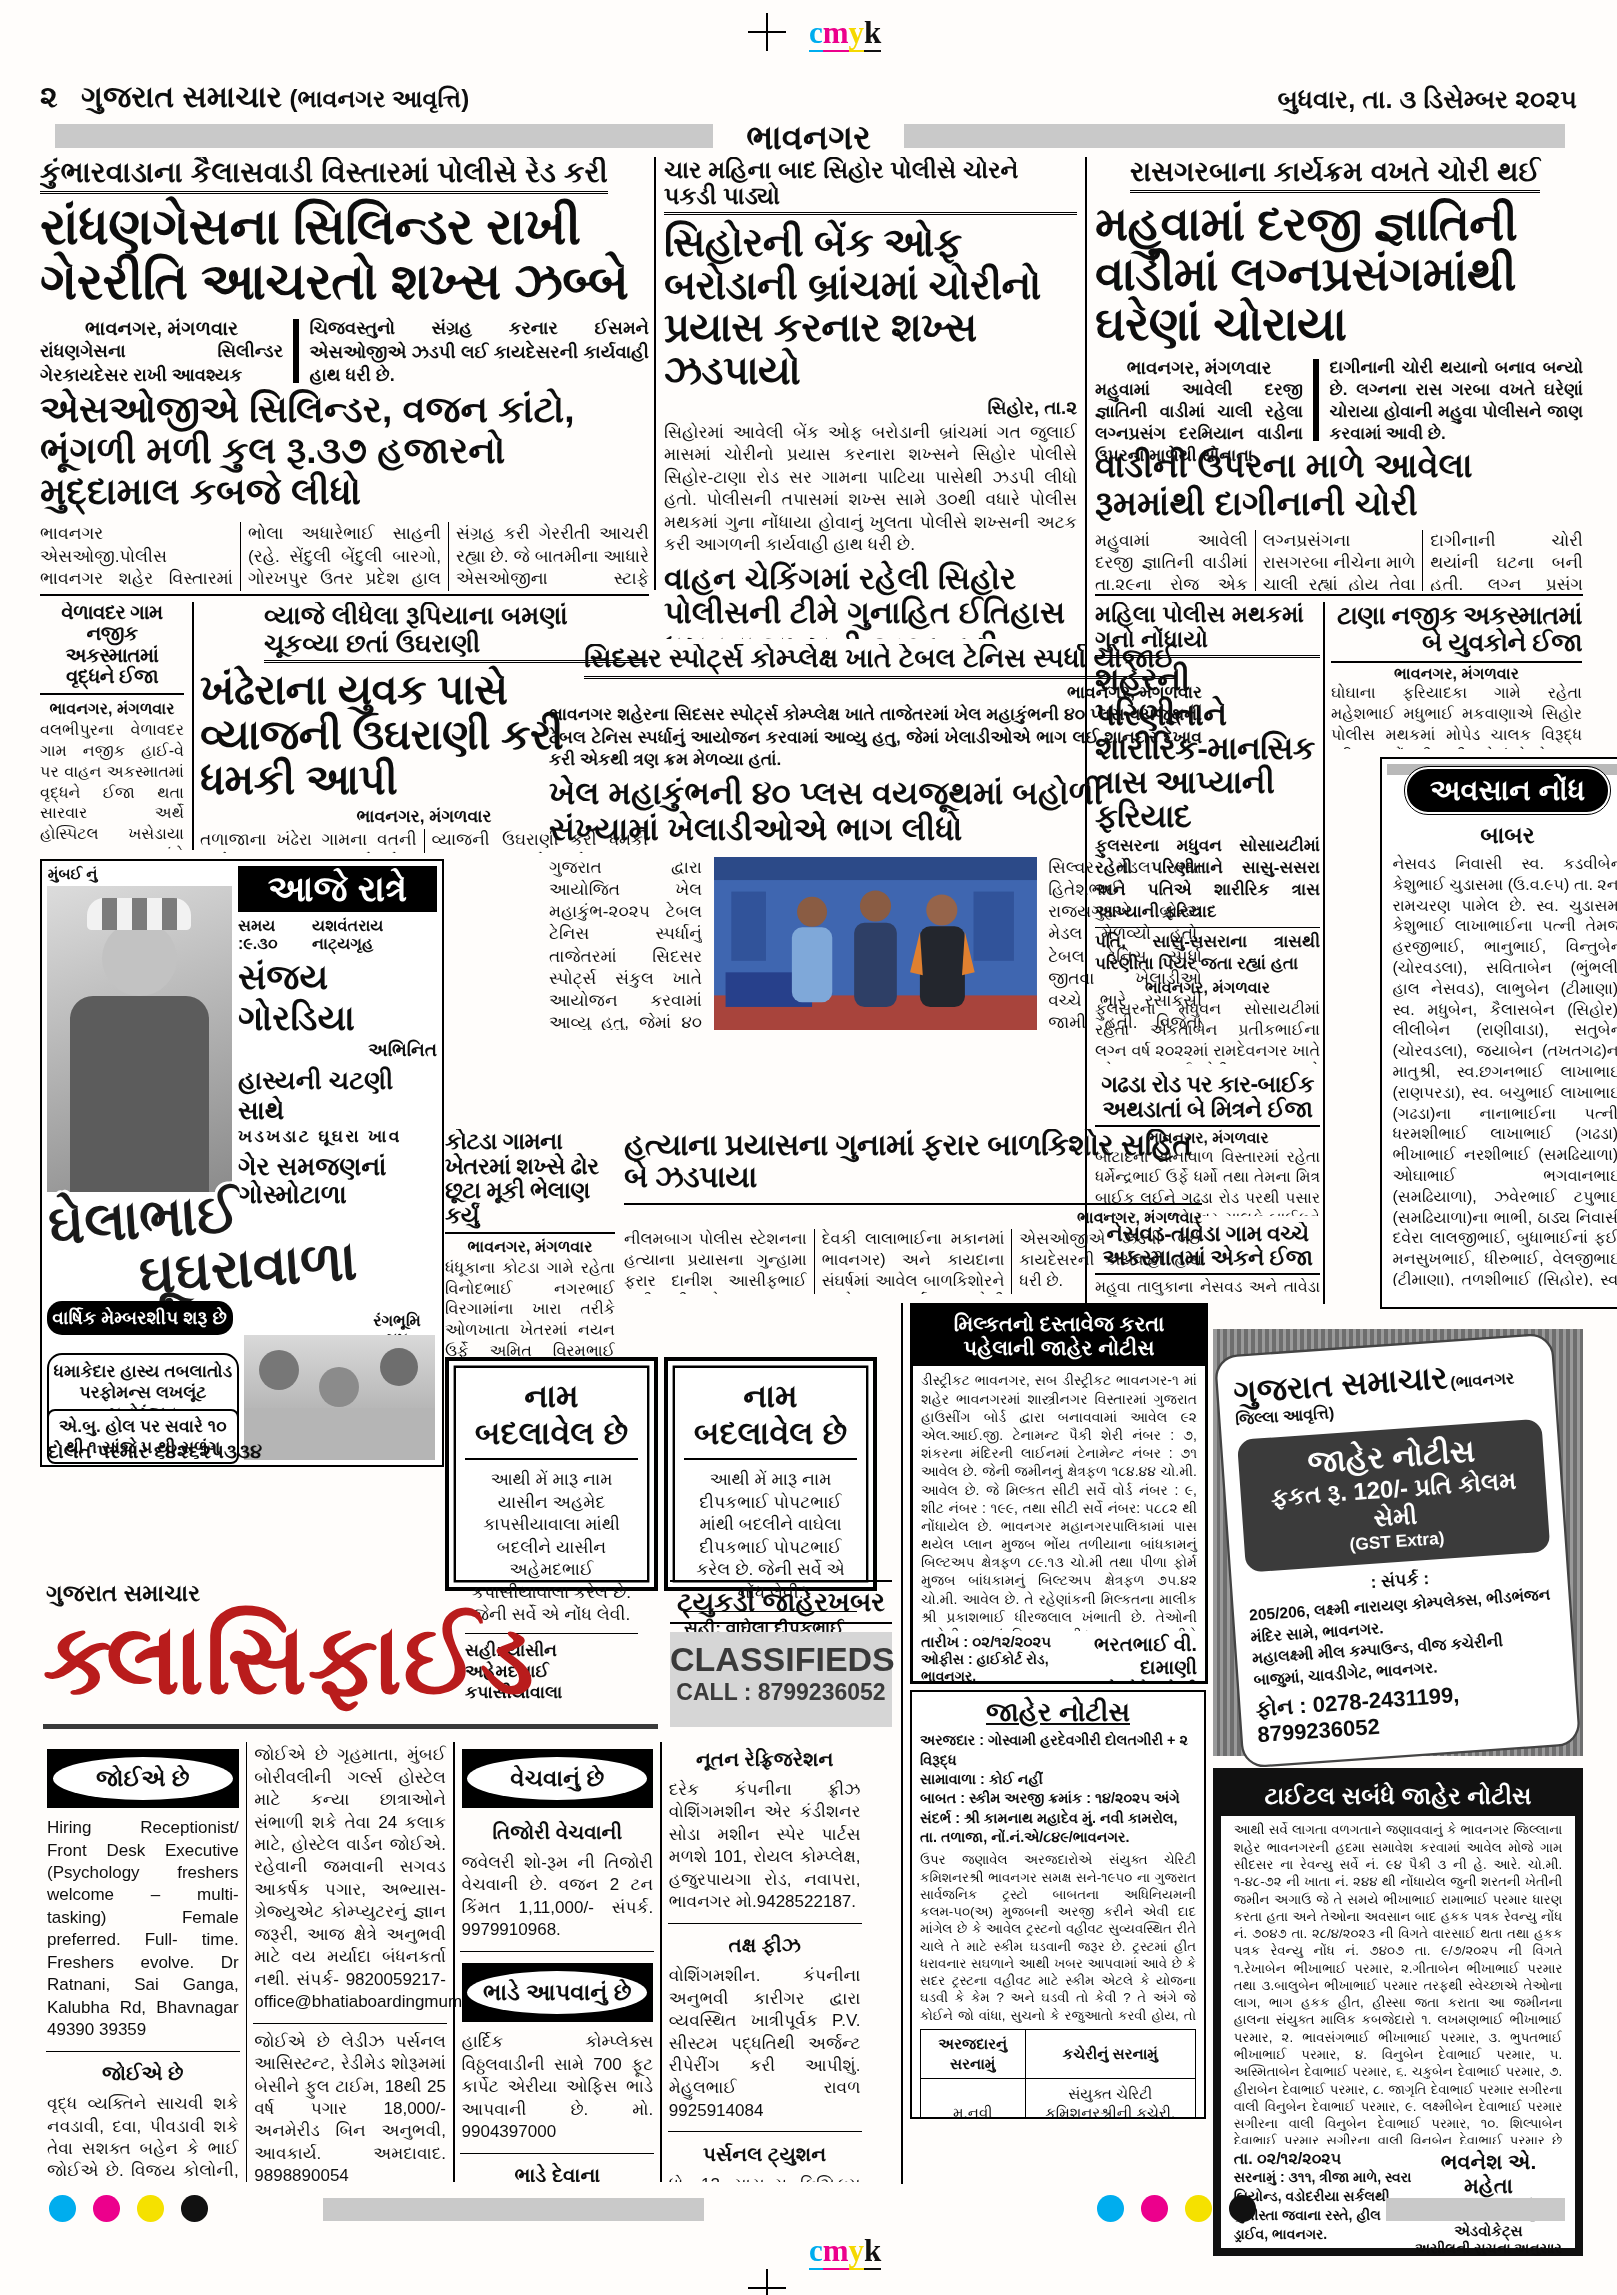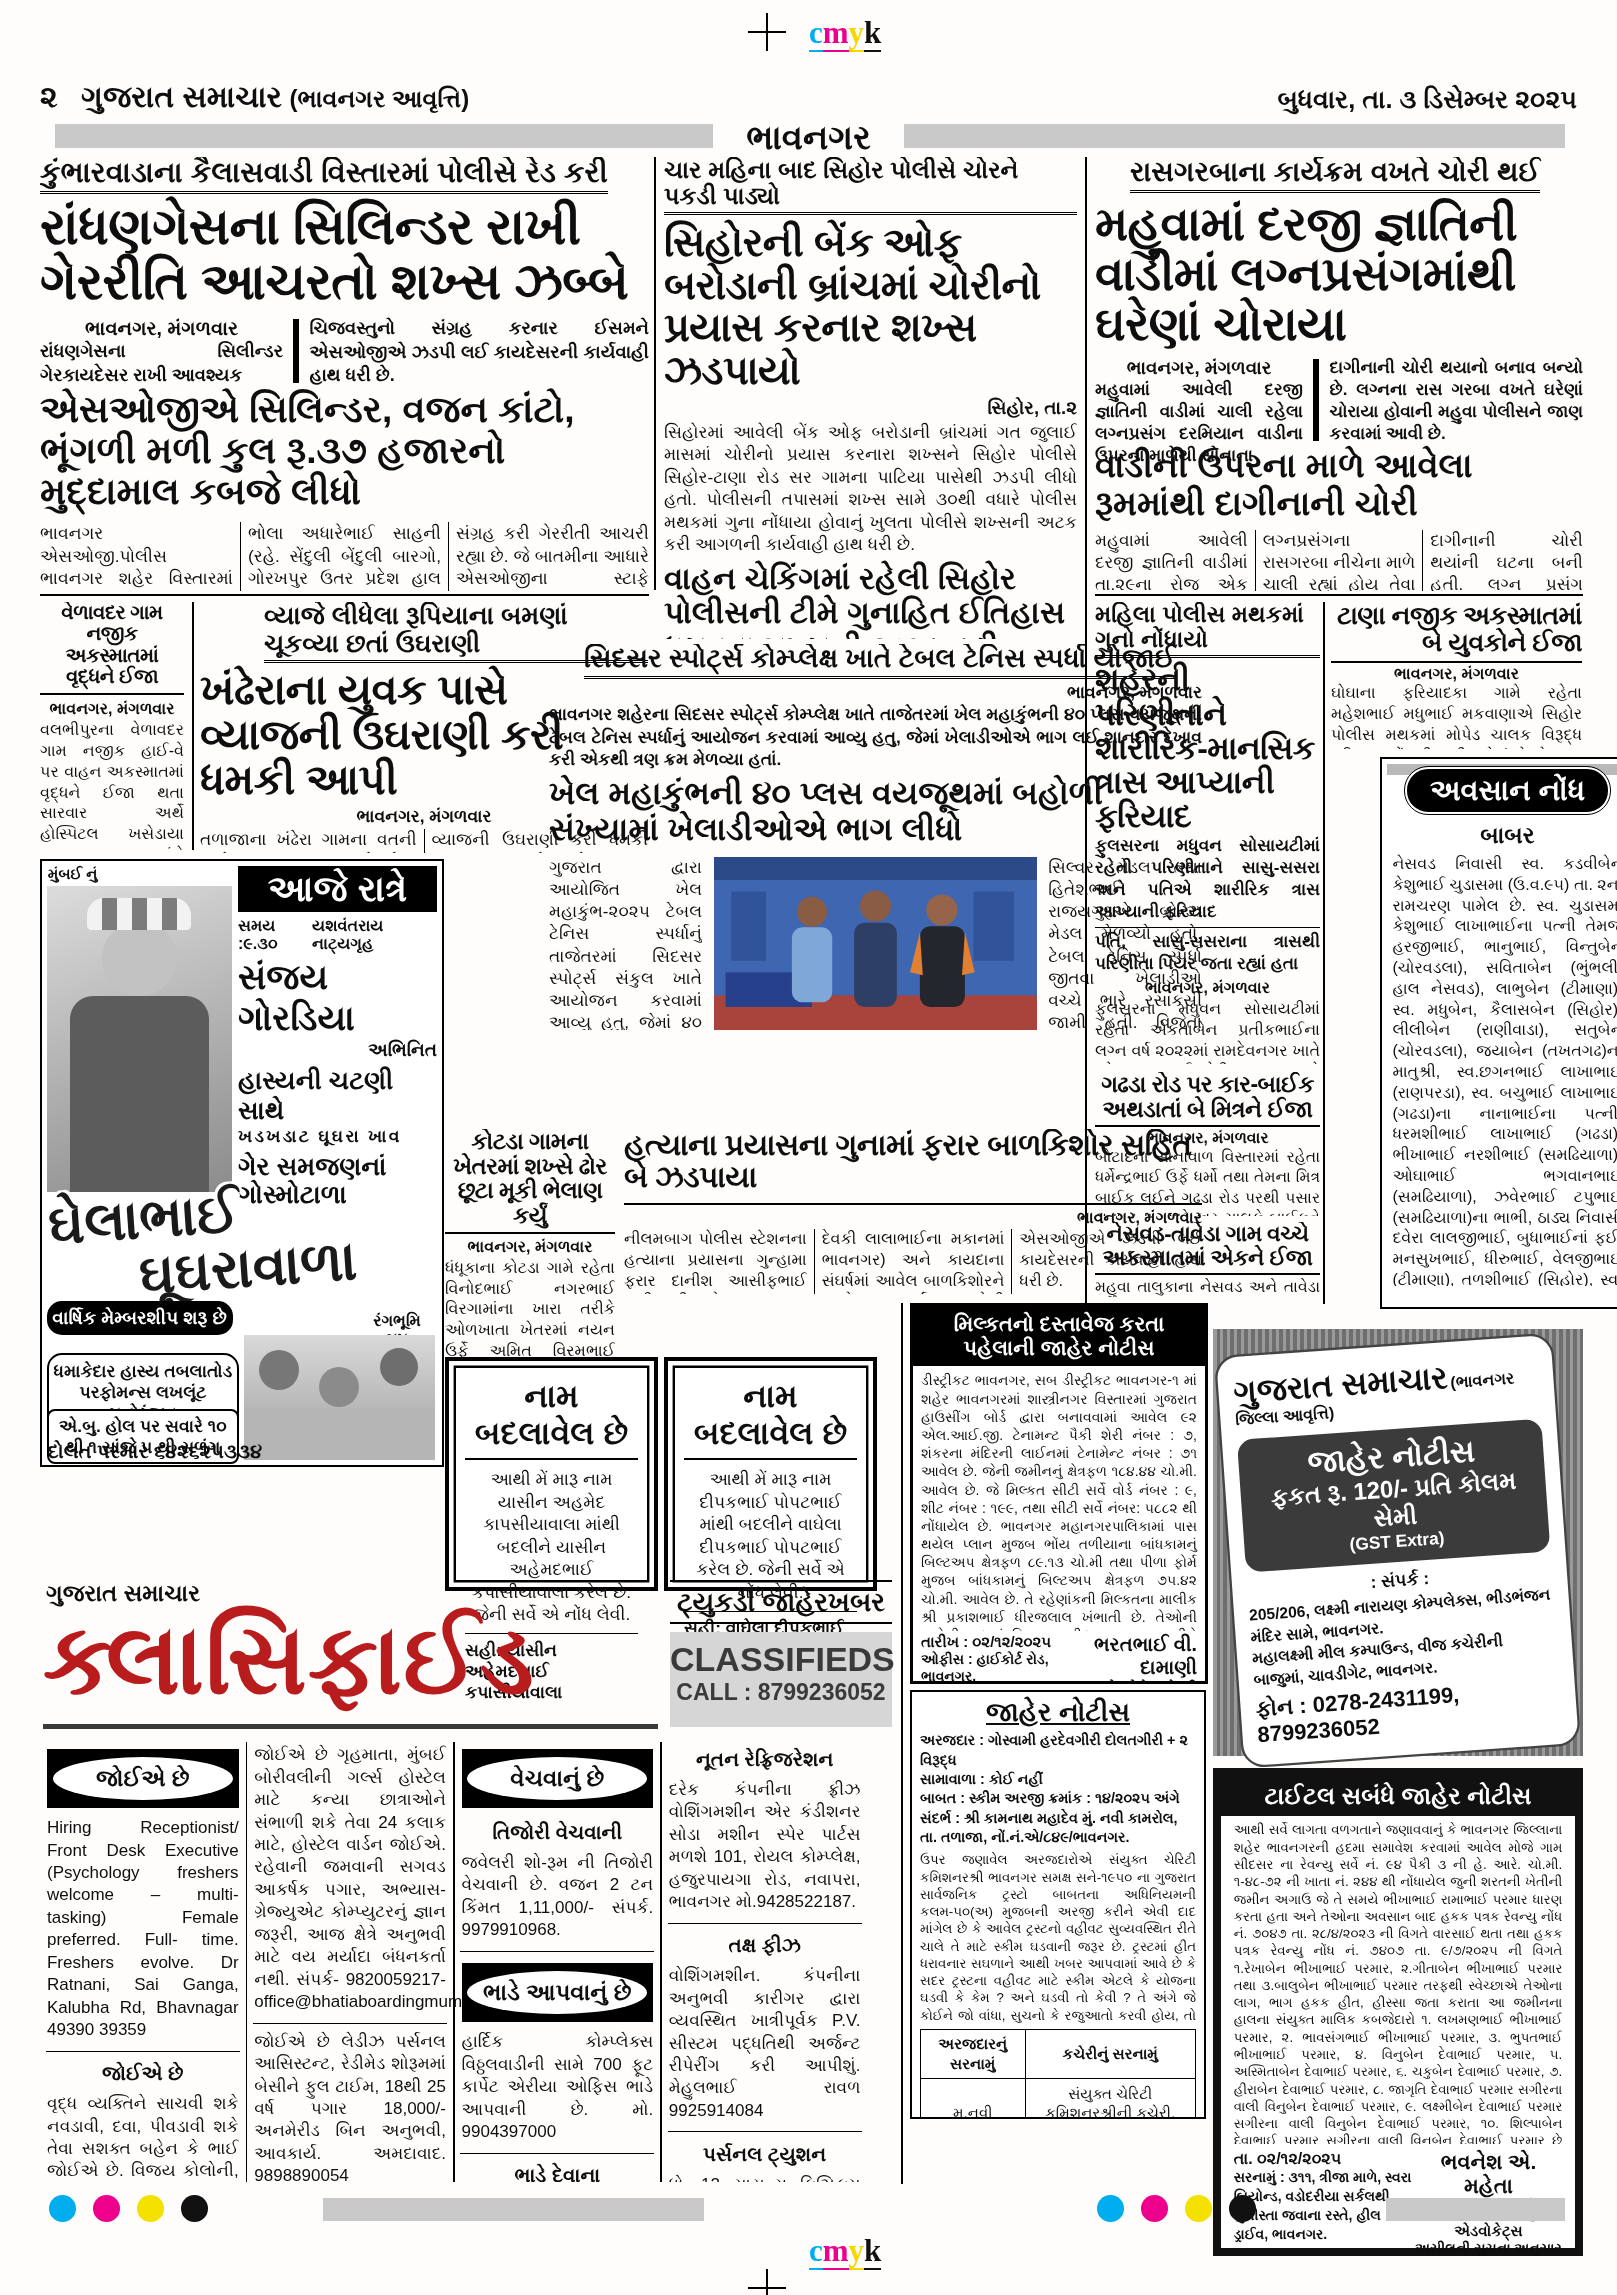--- a/index.html
+++ b/index.html
@@ -206,21 +206,21 @@
         <circle cx="395" cy="92" r="27" fill="#96644a"></circle>
           <rect x="357" y="120" width="78" height="140" rx="18" fill="#23262d"></rect>
         <path d="M357 130 L340 200 L362 205 Z" fill="#e08030"></path>
           <path d="M435 130 L452 200 L430 205 Z" fill="#e08030"></path>
       </svg>
       <div class="bt clip" style="flex:1;font-size:17px;height:173px;">સિલ્વર મેડલ તથા હિતેશભાઈ રાજયગુરૂએ બ્રોન્ઝ મેડલ મેળવ્યો હતો. ટેબલ ટેનિસ સ્પર્ધા જીતવા ખેલાડીઓ વચ્ચે ભારે રસાકસી જામી હતી. વિજેતા ખેલાડીઓ આગામી દિવસોમાં યોજાનારી ટેબલ ટેનિસ સ્પર્ધામાં ભાગ લેવા જશે.</div>
     </div>
   </div>
 
   <div class="abs clip" style="left:445px;top:1129px;width:170px;height:323px;">
-    <div class="headline" style="font-size:23px;text-align:center;border-bottom:2.3px solid #000;padding-bottom:4.6px;">કોટડા ગામના ખેતરમાં શખ્સે ઢોર છૂટા મૂકી ભેલાણ કર્યું</div>
+    <div class="headline" style="font-size:23px;text-align:left;border-bottom:2.3px solid #000;padding-bottom:4.6px;">કોટડા ગામના ખેતરમાં શખ્સે ઢોર છૂટા મૂકી ભેલાણ કર્યું</div>
     <div class="dateline" style="font-size:16px;margin-top:3.5px;">ભાવનગર, મંગળવાર</div>
     <div class="bt" style="font-size:16px;margin-top:2.3px;">ધંધૂકાના કોટડા ગામે રહેતા વિનોદભાઈ નગરભાઈ વિરગામાંના ખારા તરીકે ઓળખાતા ખેતરમાં નયન ઉર્ફે અમિત વિરમભાઈ મેવાડાએ પોતાના ઢોર કપાસના ઉભા પાકમાં છૂટા મૂકી કપાસના પાકને રૂ.૫૦ હજારનું નુકશાન કર્યું હતું. આ બનાવ સંદર્ભે વિનોદભાઈએ શખ્સ વિરૂધ્ધ ધંધુકા પોલીસ મથકમાં ફરિયાદ નોંધાવતા પોલીસે વધુ તપાસ હાથ ધરી છે.</div>
   </div>
 
   <div class="abs clip" style="left:624px;top:1129px;width:578px;height:165px;">
     <div class="headline" style="font-size:30px;border-bottom:2.3px solid #000;padding-bottom:10px;">હત્યાના પ્રયાસના ગુનામાં ફરાર બાળકિશોર સહિત બે ઝડપાયા</div>
     <div class="dateline" style="text-align:right;font-size:16px;margin-top:3.5px;">ભાવનગર, મંગળવાર</div>
     <div class="bt c3 clip" style="font-size:16px;margin-top:2.3px;height:87px;">નીલમબાગ પોલીસ સ્ટેશનના હત્યાના પ્રયાસના ગુન્હામા ફરાર દાનીશ આસીફભાઈ હબીબાણી (રહે. વડવા પાદર દેવકી લાલાભાઈના મકાનમાં ભાવનગર) અને કાયદાના સંઘર્ષમાં આવેલ બાળકિશોરને જસોનાથ સર્કલ પાસેથી એસઓજીએ ઝડપી લઈ કાયદેસરની કાર્યવાહી હાથ ધરી છે.</div>
   </div>
 

